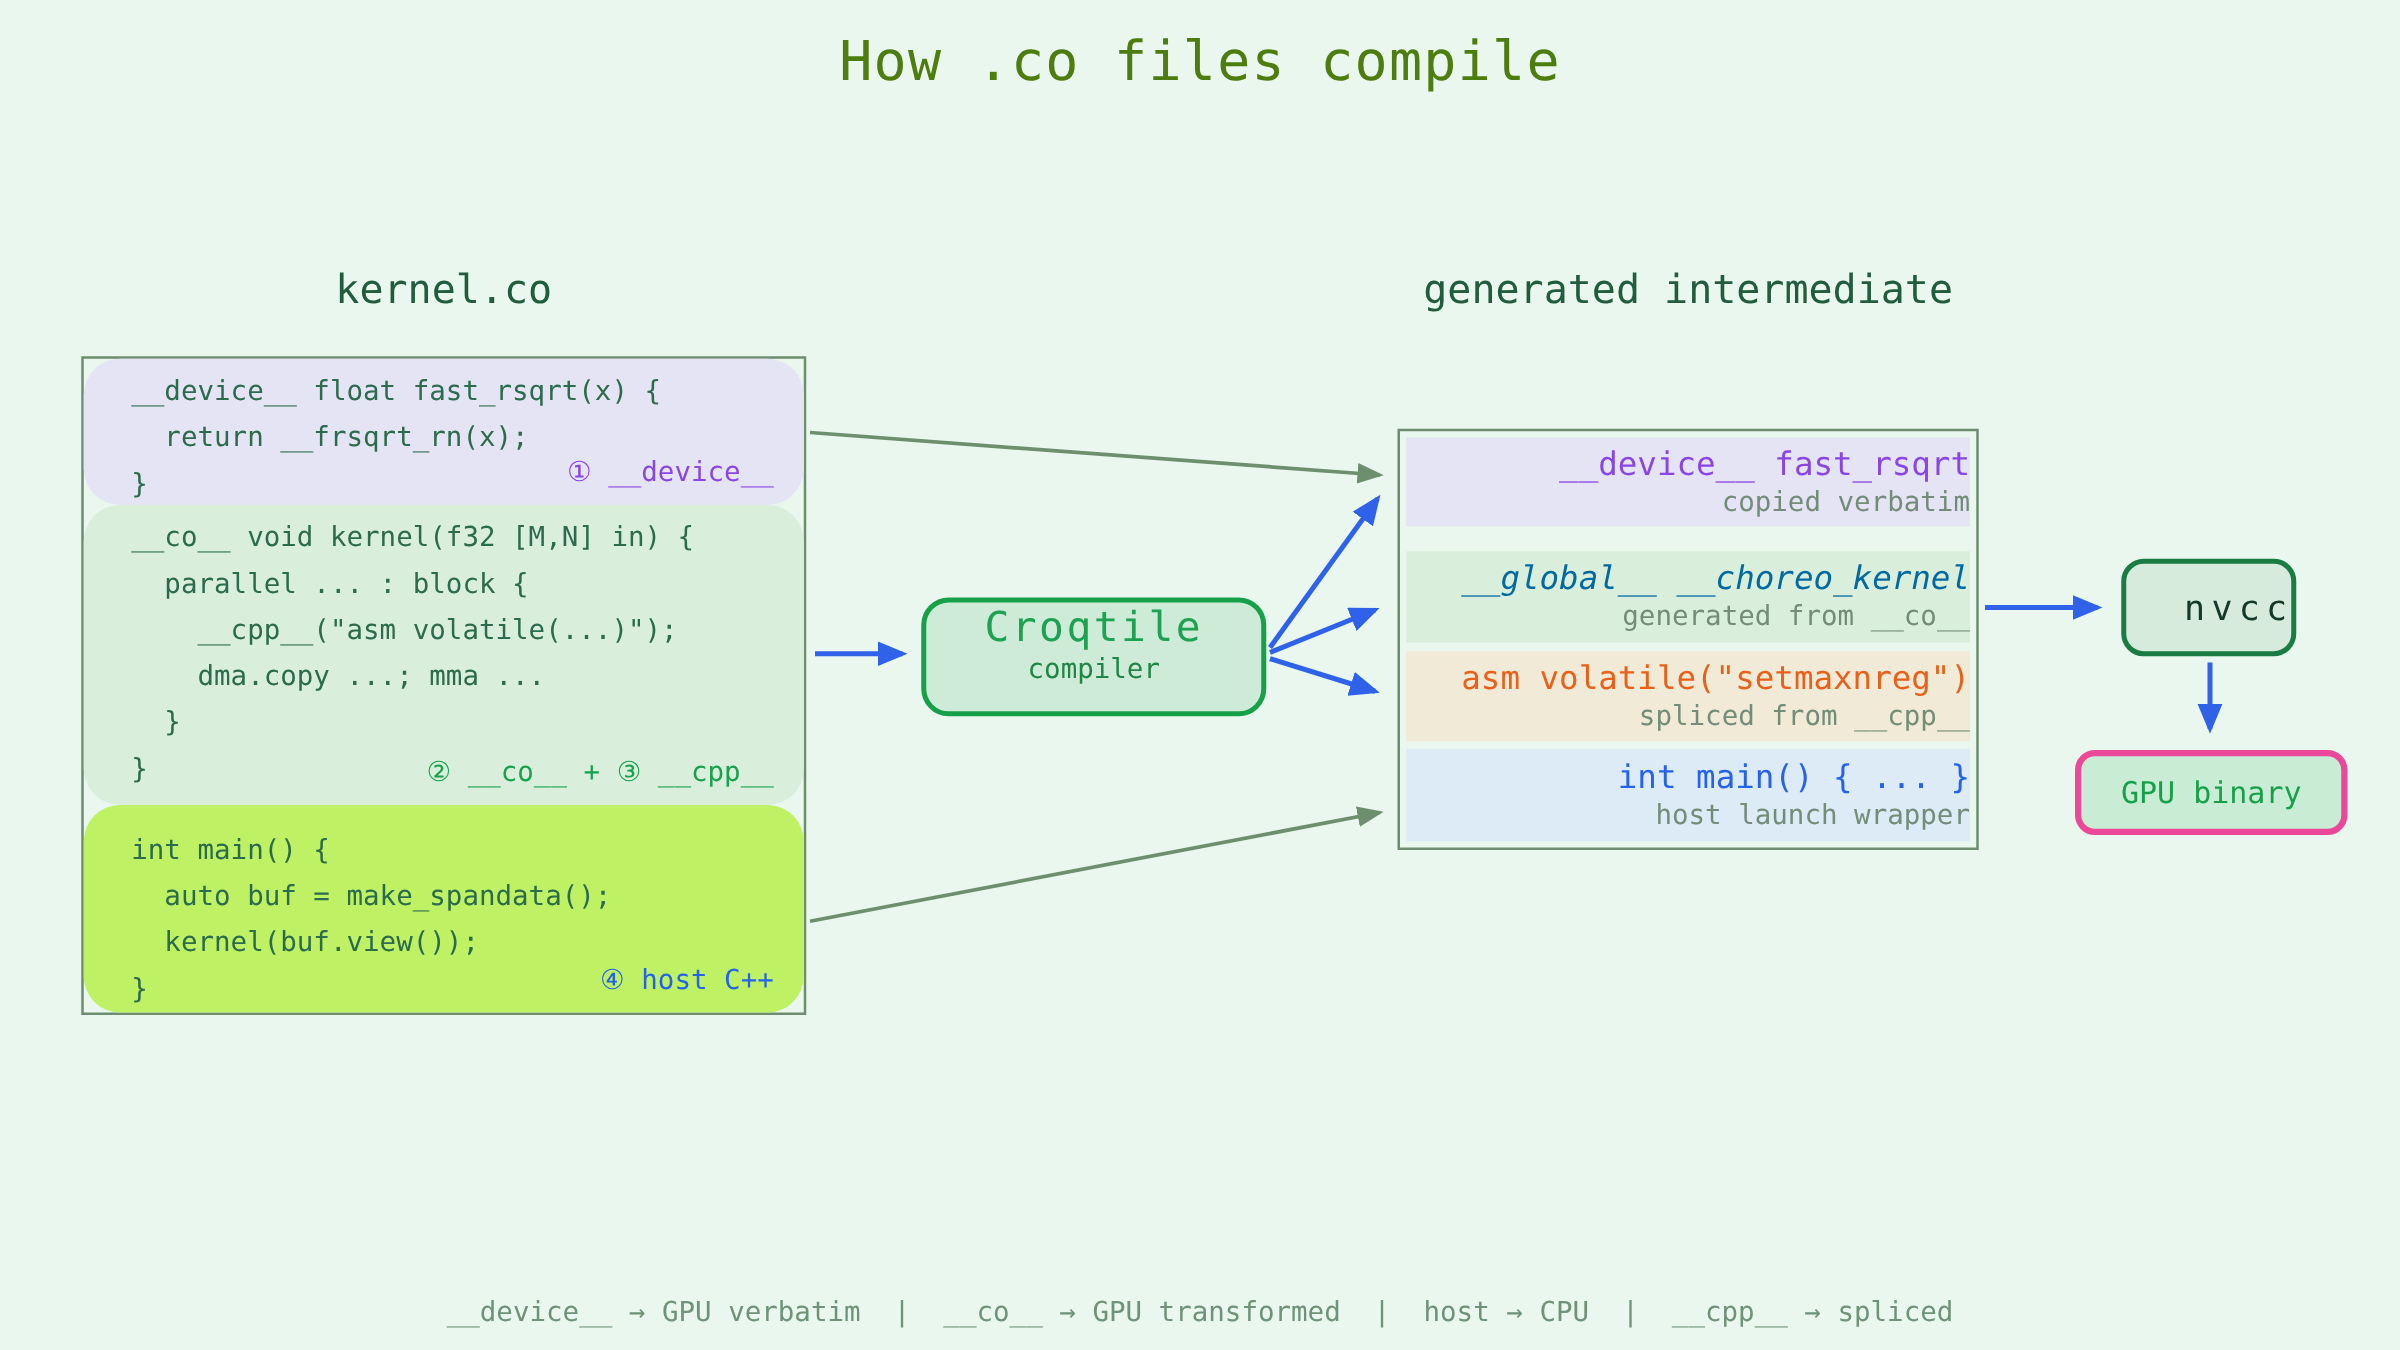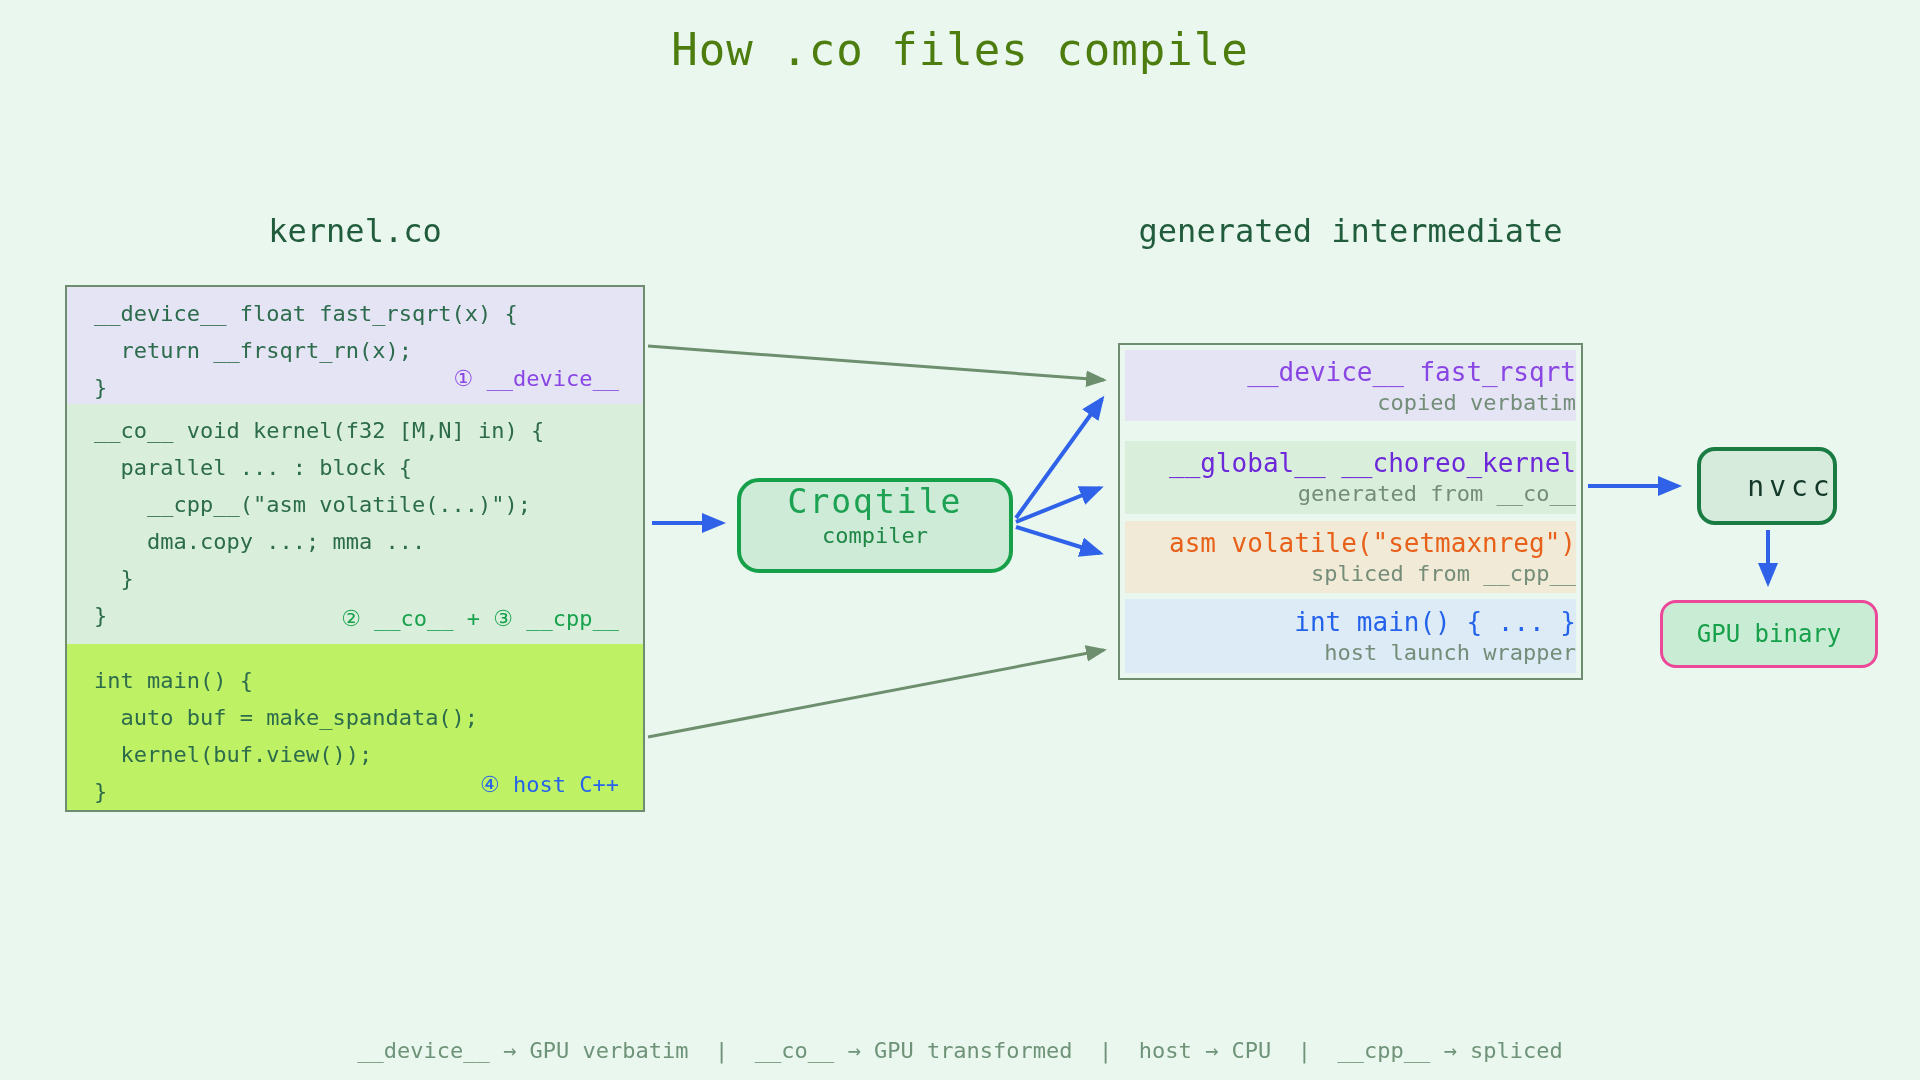--- a/index.html
+++ b/index.html
@@ -27,23 +27,24 @@
 
   
   .source-box {
     left:65px; top:285px; width:580px; height:527px;
     border:2px solid #6e8c70;
     display:flex; flex-direction:column;
   }
   .src-section {
     position:relative;
     width:100%;
-    padding:8px 0 0 27px;
+    padding:8px 0 0 38px;
     font-size:22px; line-height:37px;
     color:#2c6b4b;
+    border-radius:29px;
   }
   .code-line { white-space:pre; }
   .sec-device { height:117px; background:#e4e4f4; }
   .sec-co     { height:290px; background:#d9efdc; }
   .sec-host   { height:182px; background:#bef264; padding-top:18px; }
   .badge {
     position:absolute; right:24px; bottom:7px;
     font-size:22px; white-space:pre;
   }
   .badge-device { color:#8a46e4; }
@@ -70,38 +71,38 @@
   .inter-row {
     width:100%;
     display:flex; flex-direction:column; align-items:flex-end; justify-content:center;
     text-align:center;
   }
   .inter-row .main { font-size:26px; line-height:34px; white-space:pre; }
   .inter-row .sub  { font-size:22px; line-height:28px; color:#748d78; white-space:pre; }
   .row-device { height:73px; background:#e4e4f4; margin-bottom:20px; }
   .row-device .main { color:#8a46e4; }
   .row-global { height:74px; background:#d9efdc; margin-bottom:7px; }
-  .row-global .main { color:#6d28d9; }
+  .row-global .main { color:#0369a1;font-style:italic; }
   .row-asm    { height:74px; background:#f1ead7; margin-bottom:6px; }
   .row-asm .main { color:#e8611a; }
   .row-main   { height:76px; background:#dcebf6; }
   .row-main .main { color:#2563eb; }
 
   
   .nvcc {
     left:1697px; top:447px; width:140px; height:78px;
     background:#d6ebdb;
     border:4px solid #1a7c42; border-radius:18px;
     display:flex; align-items:center; justify-content:center;
     font-size:28px; letter-spacing:5px; color:#14392b;padding-left:48px;
   }
   .gpu-binary {
     left:1660px; top:600px; width:218px; height:68px;
     background:#c9edd4;
-    border:3px solid #ec4899; border-radius:16px;
+    border:5px solid #ec4899; border-radius:16px;
     display:flex; align-items:center; justify-content:center;
     font-size:24px; color:#17a04a;
   }
 
   .legend {
     top:1038px; left:0; width:1920px;
     text-align:center;
     font-size:22px; color:#6f9378;
     white-space:pre;
   }

